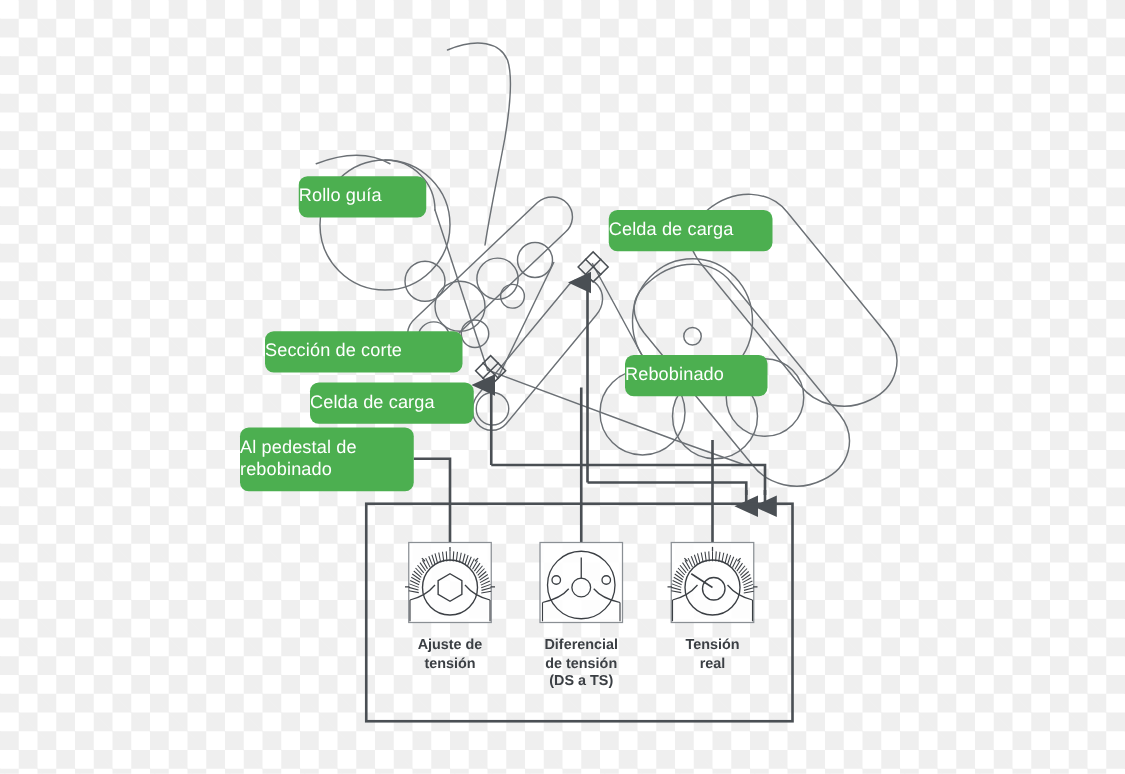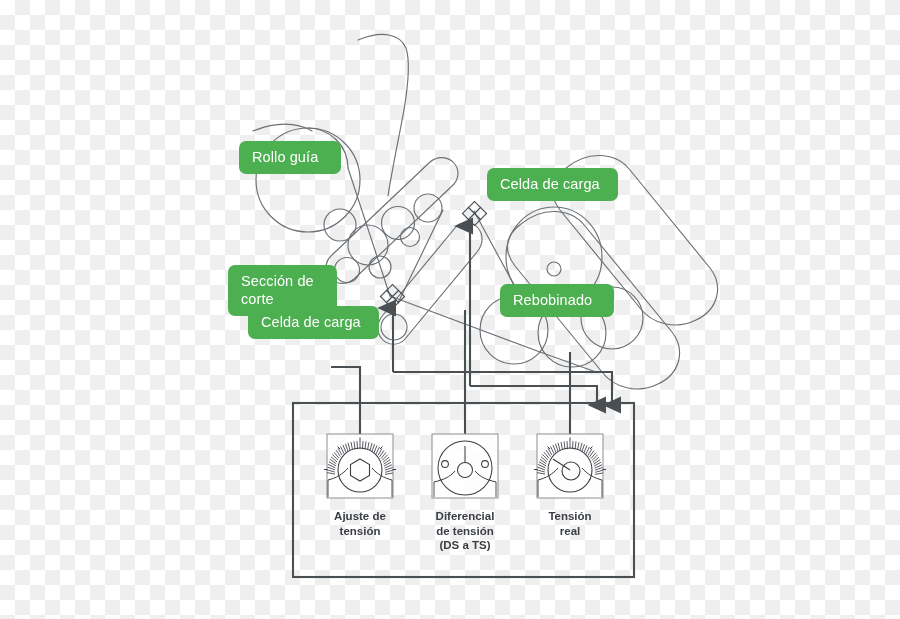--- a/index.html
+++ b/index.html
@@ -18,21 +18,21 @@
   #stage{position:absolute;left:0;top:0;width:900px;height:619px;}
   svg.layer{position:absolute;left:0;top:0;width:900px;height:619px;overflow:visible;}
 
   .badge{
     position:absolute;
     background:#4CAF50;
     color:#ffffff;
     border-radius:7px;
     font-size:14.5px;
     line-height:18px;
-    padding:7px 13px 8px 13px;
+    padding:7px 13px 8px 0;
     white-space:pre-line;
     box-sizing:border-box;
     letter-spacing:.1px;
   }
   .gauge-caption{
     position:absolute;
     text-align:center;
     font-size:11.5px;
     line-height:14.5px;
     font-weight:bold;
@@ -284,20 +284,22 @@
 (DS a TS)</div>
   <div class="gauge-caption" style="left:313px;top:509px;width:94px;">Ajuste de
 tensión</div>
   <div class="gauge-caption" style="left:523px;top:509px;width:94px;">Tensión
 real</div>
 
   <div class="badge" style="left:239px;top:141px;width:102px;">Rollo guía</div>
 
   <div class="badge" style="left:487px;top:168px;width:131px;">Celda de carga</div>
 
-  <div class="badge" style="left:228px;top:265px;width:109px;">Sección de corte</div>
+  <div class="badge" style="left:212px;top:265px;width:158px;">Sección de corte</div>
 
   <div class="badge" style="left:500px;top:284px;width:114px;">Rebobinado</div>
 
   <div class="badge" style="left:248px;top:306px;width:131px;">Celda de carga</div>
 
+  <div class="badge" style="left:192px;top:342px;width:139px;">Al pedestal de
+rebobinado</div>
 
 </div>
 
 </body></html>

